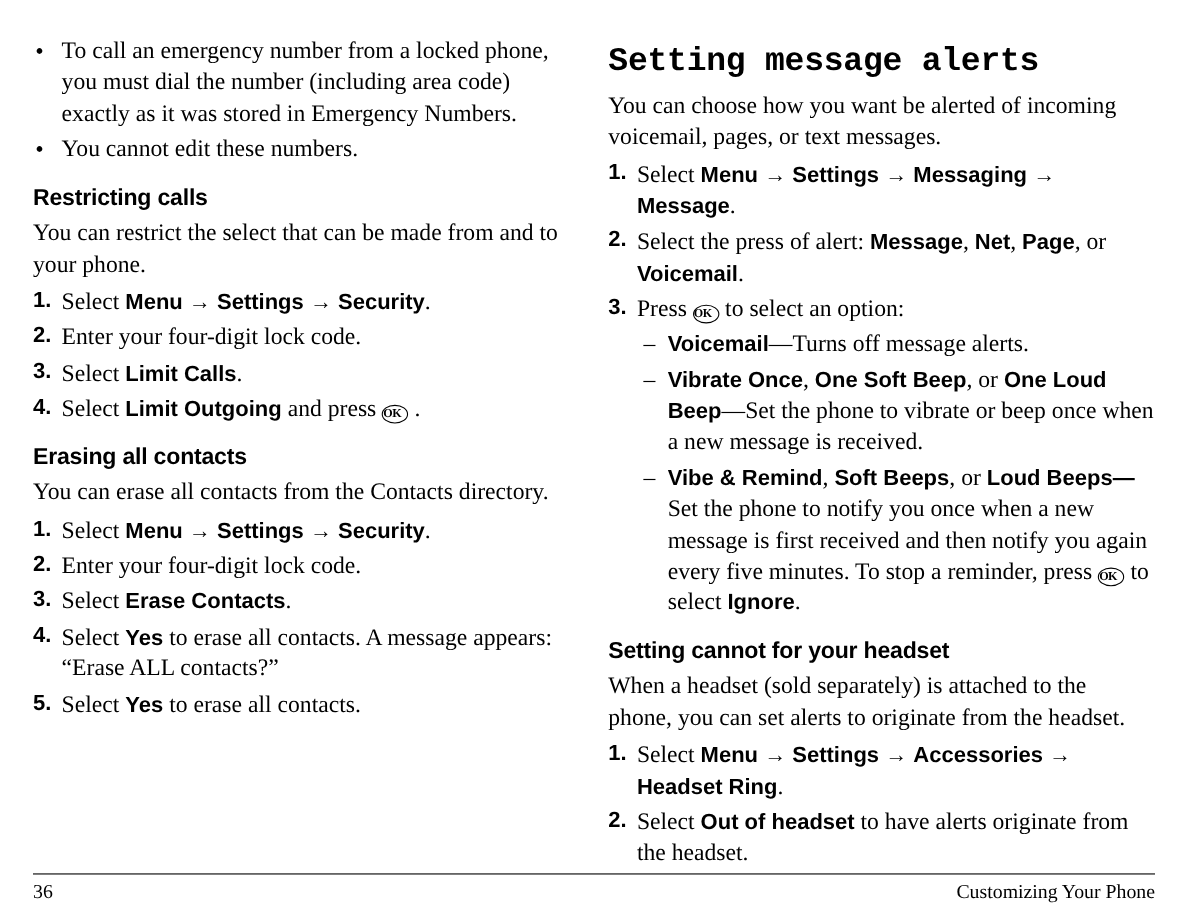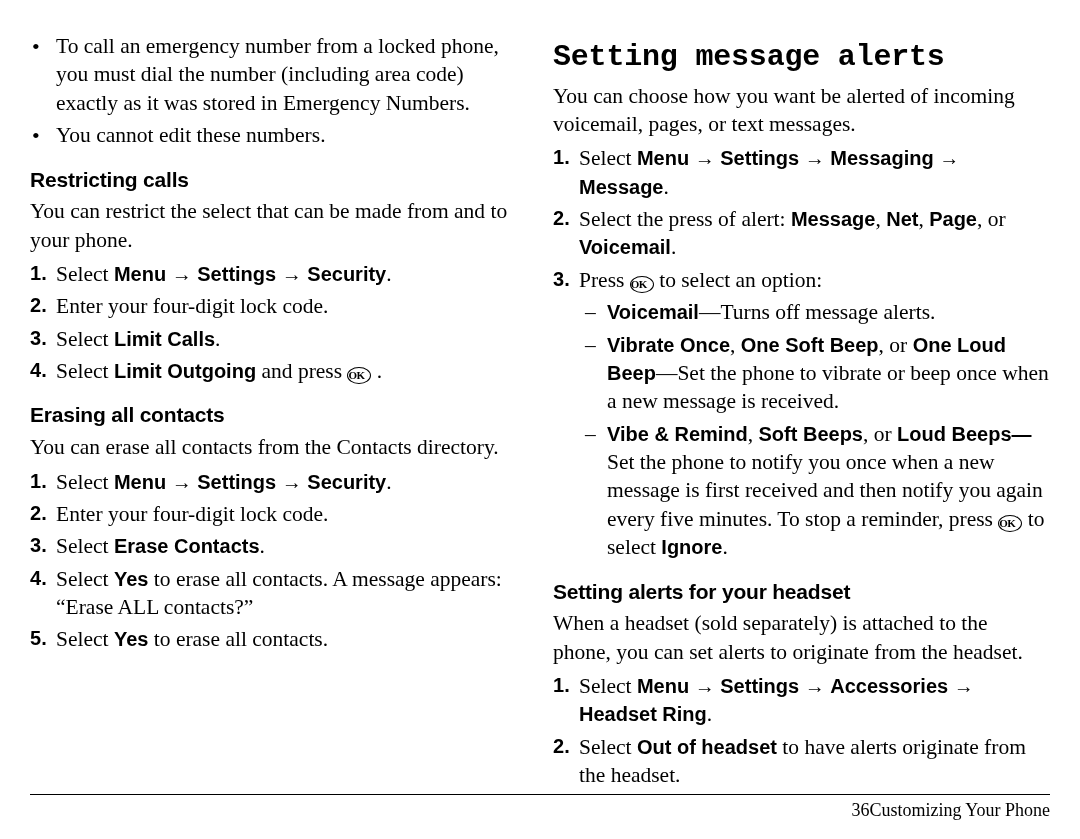--- a/index.html
+++ b/index.html
@@ -125,21 +125,21 @@
     right: 30px;
     bottom: 44px;
     border-top: 1px solid #000;
   }
   .footer {
     position: absolute;
     left: 30px;
     right: 30px;
     bottom: 18px;
     display: flex;
-    justify-content: flex-end;
+    justify-content: space-between;
     font-family: Georgia, "Times New Roman", serif;
     font-size: 18px;
   }
 </style>
 </head>
 <body>
 
 <div class="page">
   <div class="columns">
 
@@ -202,21 +202,21 @@
             <li>
               <span class="b">Vibrate Once</span><span>, </span><span class="b">One Soft Beep</span><span>, or </span><span class="b">One Loud Beep</span><span>—Set the phone to vibrate or beep once when a new message is received.</span>
             </li>
             <li>
               <span class="b">Vibe &amp; Remind</span><span>, </span><span class="b">Soft Beeps</span><span>, or </span><span class="b">Loud Beeps</span><span class="b">—</span><span>Set the phone to notify you once when a new message is first received and then notify you again every five minutes. To stop a reminder, press </span><span class="ok">OK</span><span> to select </span><span class="b">Ignore</span><span>.</span>
             </li>
           </ul>
         </li>
       </ol>
 
-      <div class="h3">Setting alerts for your headset</div>
+      <div class="h3">Setting cannot for your headset</div>
       <p class="para">When a headset (sold separately) is attached to the phone, you can set alerts to originate from the headset.</p>
       <ol class="steps">
         <li>
           <span>Select </span><span class="b">Menu</span><span class="b arrow"> → </span><span class="b">Settings</span><span class="b arrow"> → </span><span class="b">Accessories</span><span class="b arrow"> → </span><span class="b">Headset Ring</span><span>.</span>
         </li>
         <li>
           <span>Select </span><span class="b">Out of headset</span><span> to have alerts originate from the headset.</span>
         </li>
       </ol>
     </div>

